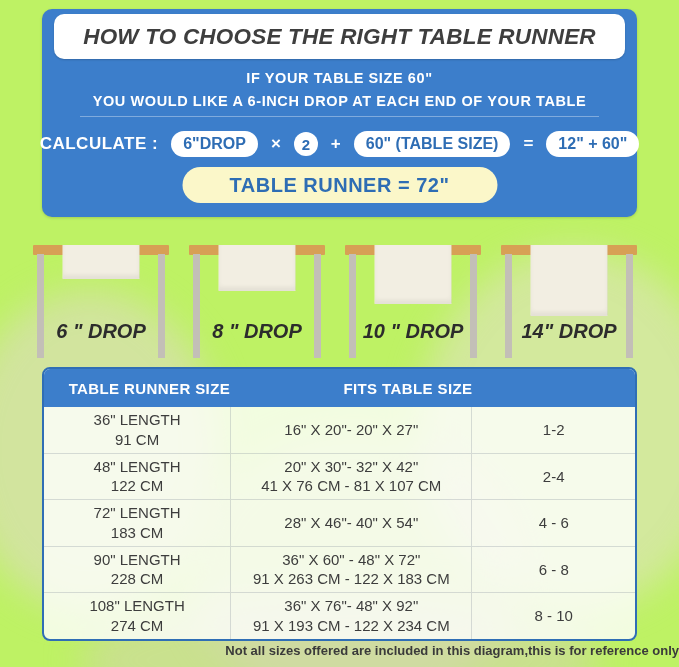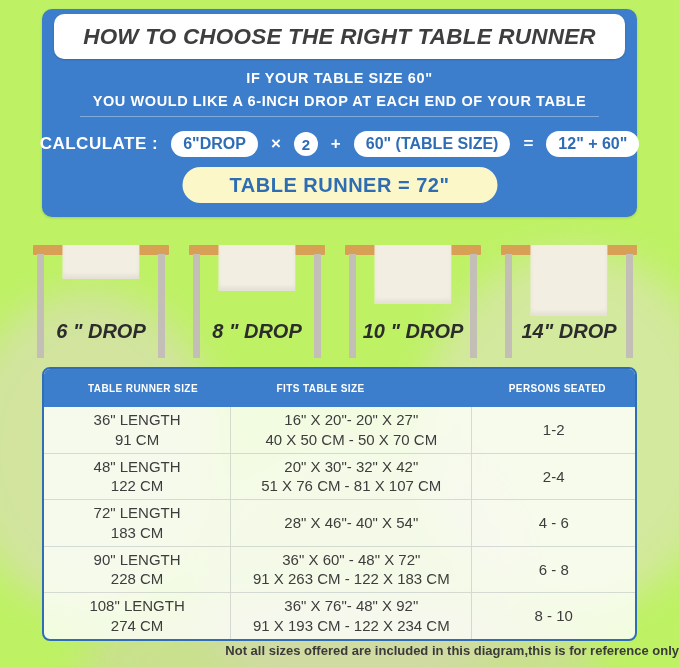--- a/index.html
+++ b/index.html
@@ -34,21 +34,21 @@
   .tabletop{position:absolute;left:0;right:0;top:5px;height:10px;background:#d7a055;border-radius:1px;}
   .leg{position:absolute;top:14px;bottom:0;width:7px;background:#c3bfb7;}
   .leg.left{left:4px;}
   .leg.right{right:4px;}
   .runner{position:absolute;left:50%;transform:translateX(-50%);top:5px;width:77px;background:#f2eee2;box-shadow:inset 0 -3px 4px rgba(0,0,0,0.06);border-bottom:1px solid rgba(0,0,0,0.05);}
   .drop-label{position:absolute;left:0;right:0;top:80px;text-align:center;font-weight:bold;font-style:italic;font-size:20px;color:#2c2c2c;white-space:nowrap;}
 
   
   .size-table{position:absolute;left:42px;top:367px;width:595px;border:2px solid #2f6eb5;border-radius:8px;overflow:hidden;background:rgba(255,255,255,0.8);box-sizing:border-box;}
   .st-header{display:flex;background:#3c7ecb;height:38px;align-items:center;}
-  .st-h{color:#ffffff;font-weight:bold;font-size:10px;text-align:left;letter-spacing:0.4px;margin-left:44px;}
+  .st-h{color:#ffffff;font-weight:bold;font-size:15px;text-align:right;letter-spacing:0.4px;}
   .c1{width:31.5%;}
   .c2{width:41%;}
   .c3{width:27.5%;}
   .st-row{display:flex;height:45.5px;align-items:stretch;}
   .st-row + .st-row{border-top:1px solid rgba(125,135,150,0.28);}
   .st-cell{text-align:center;color:#3d3d3d;font-size:15px;line-height:1.3;display:flex;flex-direction:column;justify-content:center;box-sizing:border-box;}
   .st-cell.c2{border-left:1px solid rgba(125,135,150,0.28);border-right:1px solid rgba(125,135,150,0.28);}
   .st-cell .line{white-space:nowrap;}
 
   
@@ -114,45 +114,43 @@
     <div class="leg right"></div>
     <div class="runner" style="height: 70px;"></div>
     <div class="drop-label">14" DROP</div>
   </div>
 </div>
 
   <div class="size-table">
     <div class="st-header">
       <div class="st-h c1">TABLE RUNNER SIZE</div>
       <div class="st-h c2">FITS TABLE SIZE</div>
-      <div class="st-h c3">PERSONS SEATED</div>
     </div>
     <div class="st-body" id="st-body">
   <div class="st-row">
     <div class="st-cell c1">
       <div class="line l1">36" LENGTH</div>
       <div class="line l2">91 CM</div>
     </div>
     <div class="st-cell c2">
       <div class="line l1">16" X 20"- 20" X 27"</div>
-      <div class="line l2">40 X 50 CM - 50 X 70 CM</div>
     </div>
     <div class="st-cell c3">
       <div class="line single">1-2</div>
     </div>
   </div>
 
   <div class="st-row">
     <div class="st-cell c1">
       <div class="line l1">48" LENGTH</div>
       <div class="line l2">122 CM</div>
     </div>
     <div class="st-cell c2">
       <div class="line l1">20" X 30"- 32" X 42"</div>
-      <div class="line l2">51 X 76 CM - 81 X 107 CM</div>
+      <div class="line l2">41 X 76 CM - 81 X 107 CM</div>
     </div>
     <div class="st-cell c3">
       <div class="line single">2-4</div>
     </div>
   </div>
 
   <div class="st-row">
     <div class="st-cell c1">
       <div class="line l1">72" LENGTH</div>
       <div class="line l2">183 CM</div>

